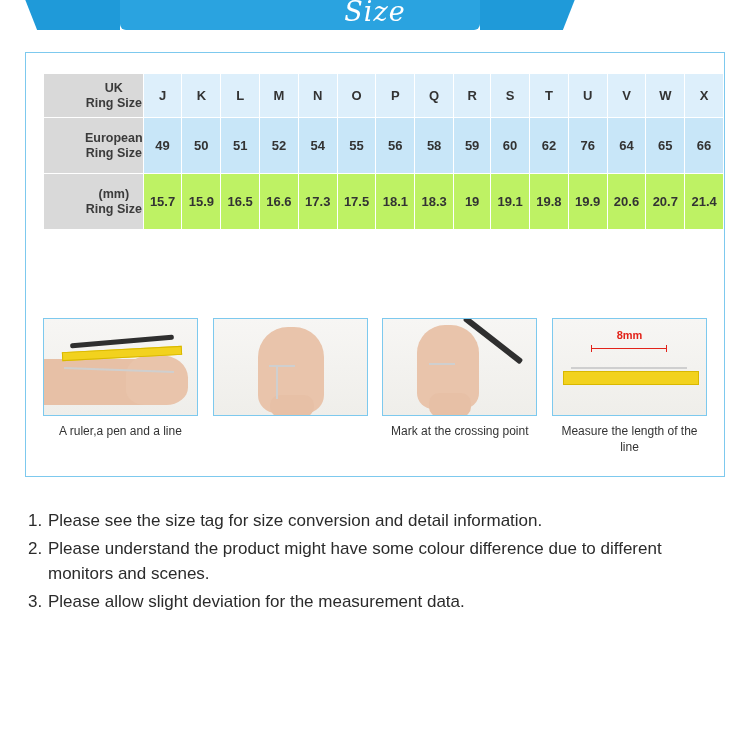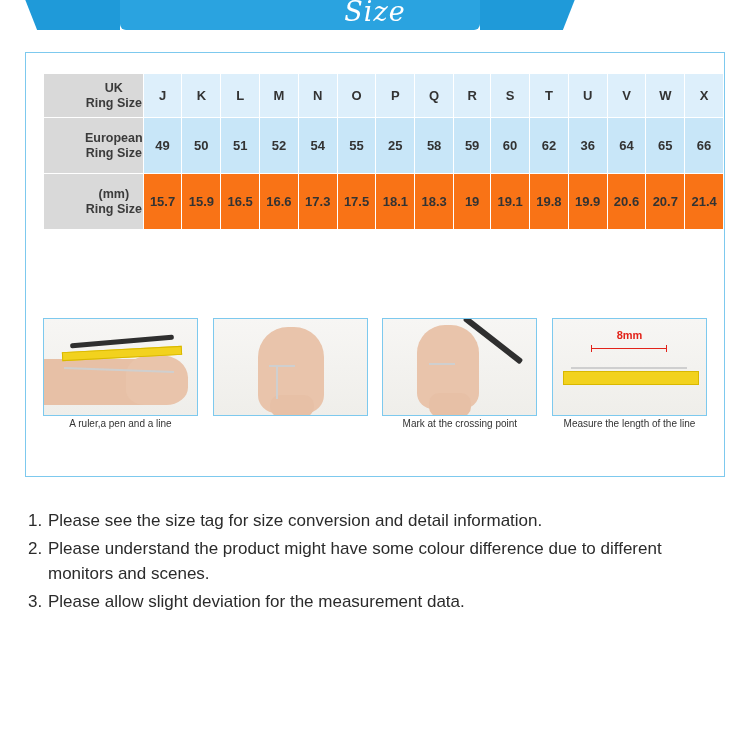--- a/index.html
+++ b/index.html
@@ -108,21 +108,21 @@
     width: 40px;
     background: #ddeffb;
   }
   .size-table tr.r1 td { height: 43px; }
   .size-table tr.r2 td { height: 55px; }
   .size-table tr.r3 td { height: 55px; }
   .size-table tr.r4 td { height: 55px; }
   .size-table tr.r1 .cell { background: #ddeffb; }
   .size-table tr.r2 .cell { background: #c8e6f8; }
   .size-table tr.r3 .cell { background: #ddeffb; }
-  .size-table tr.r4 .cell { background: #f97316; }
+  .size-table tr.r4 .cell { background: #bef264; }
   .size-table .rowhead span { display: block; margin-left: 41px; }
 
   
   .steps {
     position: absolute;
     left: 17px;
     top: 265px;
     width: 664px;
     display: flex;
     justify-content: space-between;
@@ -133,22 +133,23 @@
   .step-img {
     width: 155px;
     height: 98px;
     border: 1px solid #7dc9ee;
     box-sizing: border-box;
     background: #f3f3f1;
     position: relative;
     overflow: hidden;
   }
   .step-caption {
+    margin-top: 7px;
     text-align: center;
-    font-size: 10px;
+    font-size: 12px;
     color: #333;
     line-height: 16px;
   }
 
   
   .hand {
     position: absolute;
     background: #e9c4ab;
     border-radius: 40% 45% 35% 30%;
   }
@@ -274,26 +275,26 @@
           <td class="rowhead">
             <span>European</span>
             <span>Ring Size</span>
           </td>
           <td class="cell">49</td>
           <td class="cell">50</td>
           <td class="cell">51</td>
           <td class="cell">52</td>
           <td class="cell">54</td>
           <td class="cell">55</td>
-          <td class="cell">25</td>
+          <td class="cell">56</td>
           <td class="cell">58</td>
           <td class="cell">59</td>
           <td class="cell">60</td>
           <td class="cell">62</td>
-          <td class="cell">36</td>
+          <td class="cell">76</td>
           <td class="cell">64</td>
           <td class="cell">65</td>
           <td class="cell">66</td>
         </tr>
         <tr class="r4">
           <td class="rowhead">
             <span>(mm)</span>
             <span>Ring Size</span>
           </td>
           <td class="cell">15.7</td>

